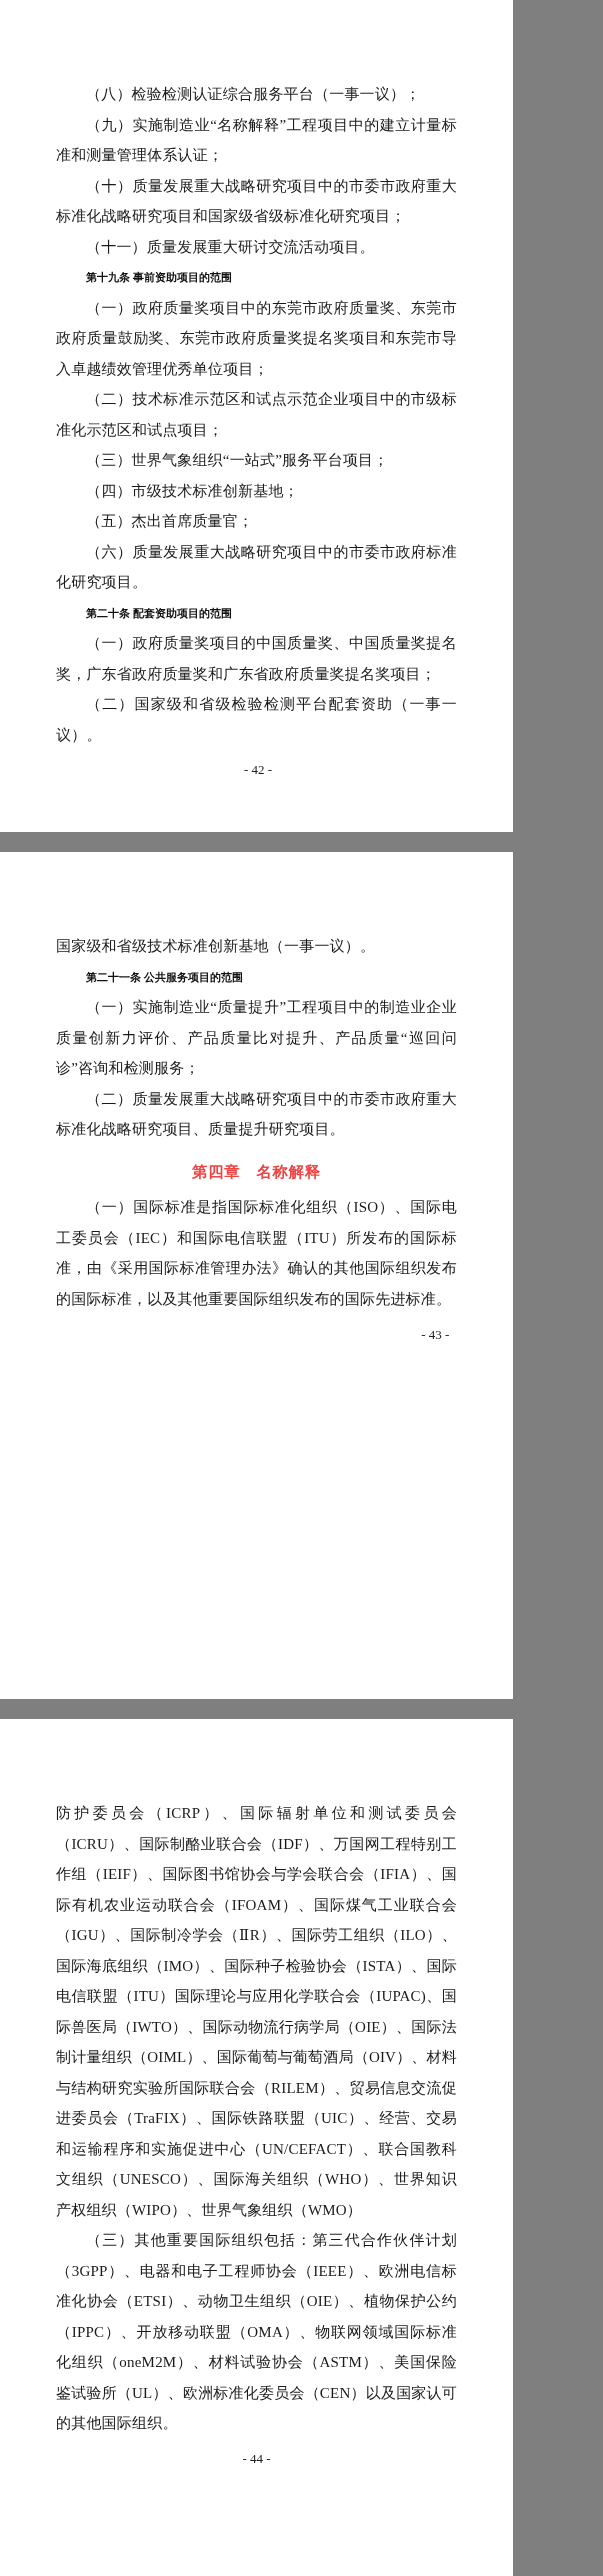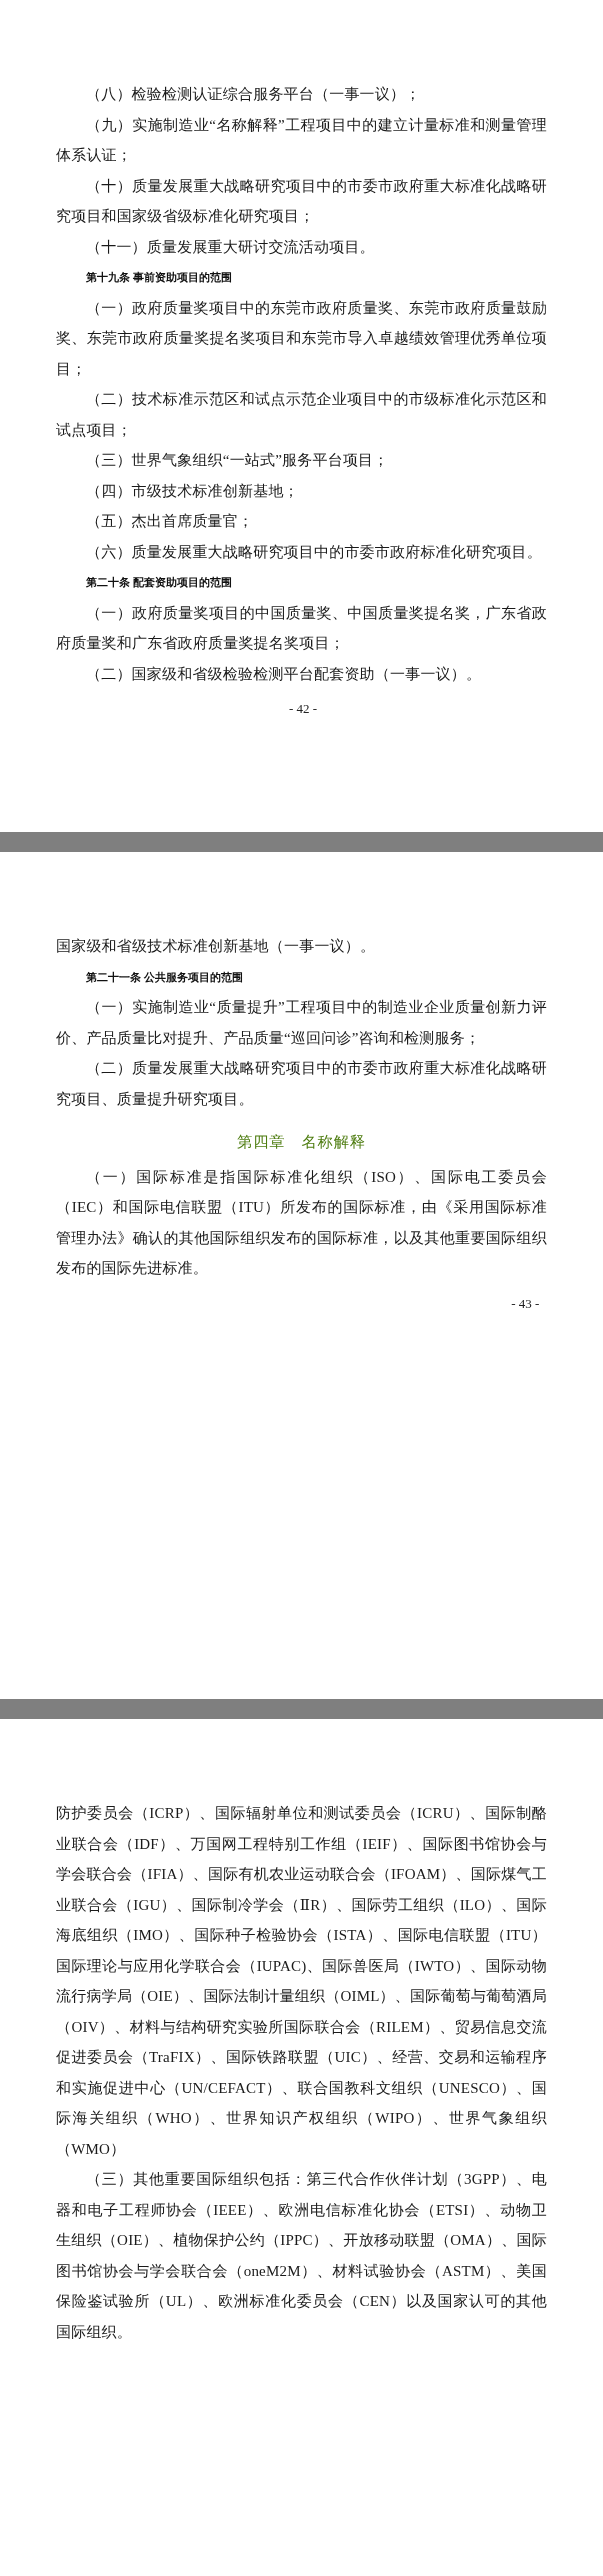--- a/index.html
+++ b/index.html
@@ -14,21 +14,21 @@
   .doc {
     width: 603px;
     display: flex;
     flex-direction: column;
     gap: 20px;
     background: #7f7f7f;
     padding: 0 0 0 0;
   }
   .page {
     background: #ffffff;
-    width: 603px;
+    width: 513px;
     box-sizing: border-box;
     padding: 73px 56px 34px 56px;
     position: relative;
   }
   .page-1 { min-height: 832px; }
   .page-2 { min-height: 847px; }
   .page-3 { min-height: 878px; }
 
   .para {
     font-size: 15px;
@@ -47,24 +47,24 @@
     line-height: 30.5px;
     color: #111;
     margin: 0;
     text-indent: 30px;
     font-weight: bold;
     font-family: "Liberation Sans", "DejaVu Sans", sans-serif;
   }
   .chapter-title {
     font-size: 15.3px;
     line-height: 34px;
-    color: #4d7c0f;
+    color: #ef4444;
     margin: 10.7px 0 3.1px 0;
     text-align: center;
-    font-weight: normal;
+    font-weight: bold;
     font-family: "Liberation Sans", "DejaVu Sans", sans-serif;
     letter-spacing: 0.8px;
   }
   .pagenum {
     font-size: 13px;
     color: #222;
     margin-top: 12.2px;
     font-family: "Liberation Serif", serif;
   }
   .pagenum-left { text-align: center; padding-left: 3.1px; }
@@ -103,17 +103,18 @@
     <p class="para indent">（一）实施制造业“质量提升”工程项目中的制造业企业质量创新力评价、产品质量比对提升、产品质量“巡回问诊”咨询和检测服务；</p>
     <p class="para indent">（二）质量发展重大战略研究项目中的市委市政府重大标准化战略研究项目、质量提升研究项目。</p>
     <p class="chapter-title">第四章　名称解释</p>
     <p class="para indent">（一）国际标准是指国际标准化组织（ISO）、国际电工委员会（IEC）和国际电信联盟（ITU）所发布的国际标准，由《采用国际标准管理办法》确认的其他国际组织发布的国际标准，以及其他重要国际组织发布的国际先进标准。</p>
     <div class="pagenum pagenum-right">- 43 -</div>
   </div>
 
   <div class="page page-3">
     <div class="spacer-top"></div>
     <p class="para">防护委员会（ICRP）、国际辐射单位和测试委员会（ICRU）、国际制酪业联合会（IDF）、万国网工程特别工作组（IEIF）、国际图书馆协会与学会联合会（IFIA）、国际有机农业运动联合会（IFOAM）、国际煤气工业联合会（IGU）、国际制冷学会（ⅡR）、国际劳工组织（ILO）、国际海底组织（IMO）、国际种子检验协会（ISTA）、国际电信联盟（ITU）国际理论与应用化学联合会（IUPAC)、国际兽医局（IWTO）、国际动物流行病学局（OIE）、国际法制计量组织（OIML）、国际葡萄与葡萄酒局（OIV）、材料与结构研究实验所国际联合会（RILEM）、贸易信息交流促进委员会（TraFIX）、国际铁路联盟（UIC）、经营、交易和运输程序和实施促进中心（UN/CEFACT）、联合国教科文组织（UNESCO）、国际海关组织（WHO）、世界知识产权组织（WIPO）、世界气象组织（WMO）</p>
-    <p class="para indent">（三）其他重要国际组织包括：第三代合作伙伴计划（3GPP）、电器和电子工程师协会（IEEE）、欧洲电信标准化协会（ETSI）、动物卫生组织（OIE）、植物保护公约（IPPC）、开放移动联盟（OMA）、国际图书馆协会与学会联合会（oneM2M）、材料试验协会（ASTM）、美国保险鉴试验所（UL）、欧洲标准化委员会（CEN）以及国家认可的其他国际组织。</p>
+    <p class="para indent">（三）其他重要国际组织包括：第三代合作伙伴计划（3GPP）、电器和电子工程师协会（IEEE）、欧洲电信标准化协会（ETSI）、动物卫生组织（OIE）、植物保护公约（IPPC）、开放移动联盟（OMA）、物联网领域国际标准化组织（oneM2M）、材料试验协会（ASTM）、美国保险鉴试验所（UL）、欧洲标准化委员会（CEN）以及国家认可的其他国际组织。</p>
+    <div class="pagenum pagenum-center">- 44 -</div>
   </div>
 
 </div>
 
 
 </body></html>

